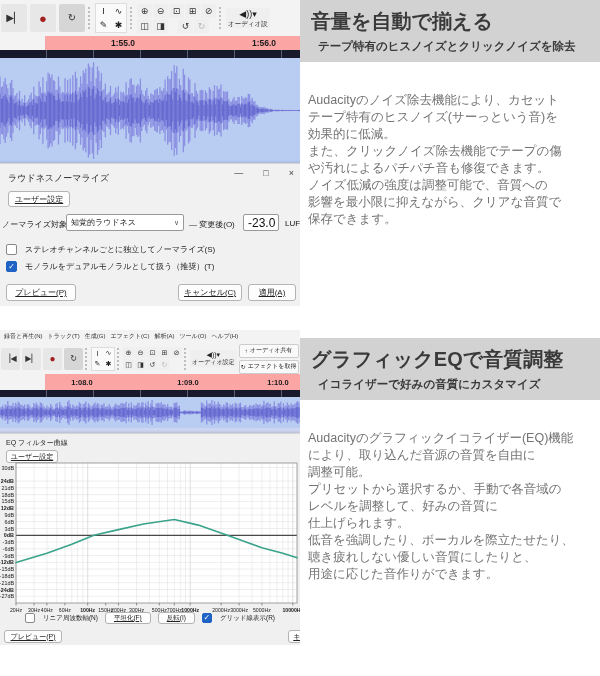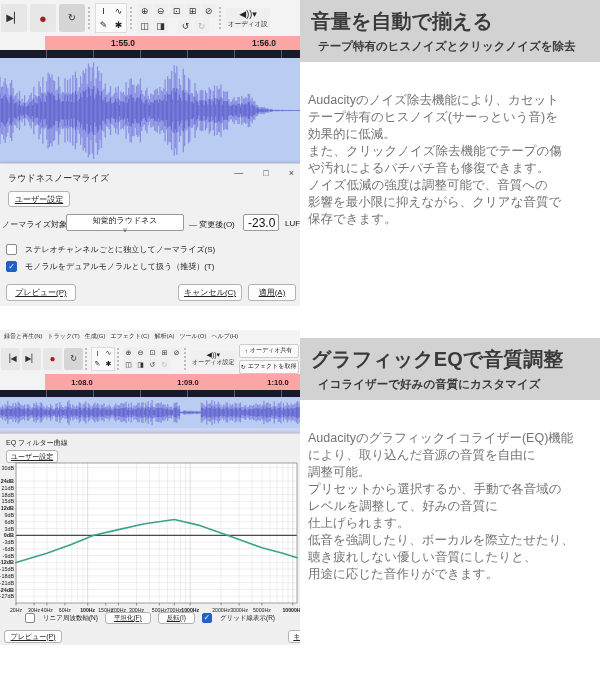--- a/index.html
+++ b/index.html
@@ -69,21 +69,21 @@
   #dlg2{top:103px;height:212px;background:#f0f0f0;}
   .dtitle{position:absolute;left:8px;top:8px;font-size:9px;color:#222;}
   .dtitle2{position:absolute;left:6px;top:4px;font-size:7px;color:#222;}
   .wctrl{position:absolute;right:6px;top:4px;display:flex;gap:20px;font-size:9px;color:#444;}
   .wctrl span{cursor:default;}
   .wbtn{background:#fdfdfd;border:1px solid #b3b3b3;border-radius:3px;font-size:8px;color:#222;
     font-family:inherit;display:flex;align-items:center;justify-content:center;padding:0;box-sizing:border-box;text-decoration:underline;}
   #preset1{position:absolute;left:8px;top:27px;width:62px;height:16px;}
   #normlabel{position:absolute;left:2px;top:55px;font-size:8px;color:#222;white-space:nowrap;}
   #normselect{position:absolute;left:66px;top:50px;width:118px;height:17px;background:#fff;border:1px solid #999;
-    font-size:8px;display:flex;align-items:center;justify-content:space-between;padding:0 4px;color:#222;box-sizing:border-box;border-radius:2px;flex-direction:column;}
+    font-size:8px;display:flex;align-items:center;justify-content:space-between;padding:0 4px;color:#222;box-sizing:border-box;border-radius:2px;}
   #normselect .chev{color:#555;font-size:7px;}
   #targetlabel{position:absolute;left:189px;top:55px;font-size:8px;color:#222;white-space:nowrap;}
   #targetinput{position:absolute;left:243px;top:50px;width:36px;height:17px;background:#fff;border:1px solid #999;
     font-size:12px;display:flex;align-items:center;padding-left:4px;box-sizing:border-box;border-radius:2px;}
   #targetunit{position:absolute;left:285px;top:55px;font-size:8px;white-space:nowrap;}
   .cbrow{position:absolute;display:flex;align-items:center;gap:8px;}
   #cb1row{left:6px;top:80px;} #cb2row{left:6px;top:97px;}
   .cb{width:9px;height:9px;border:1px solid #888;background:#fff;display:inline-flex;align-items:center;justify-content:center;border-radius:2px;flex:none;}
   .cb.checked{background:#1f62c5;border-color:#1f62c5;}
   .cb .ck{color:#fff;font-size:8px;line-height:1;}

